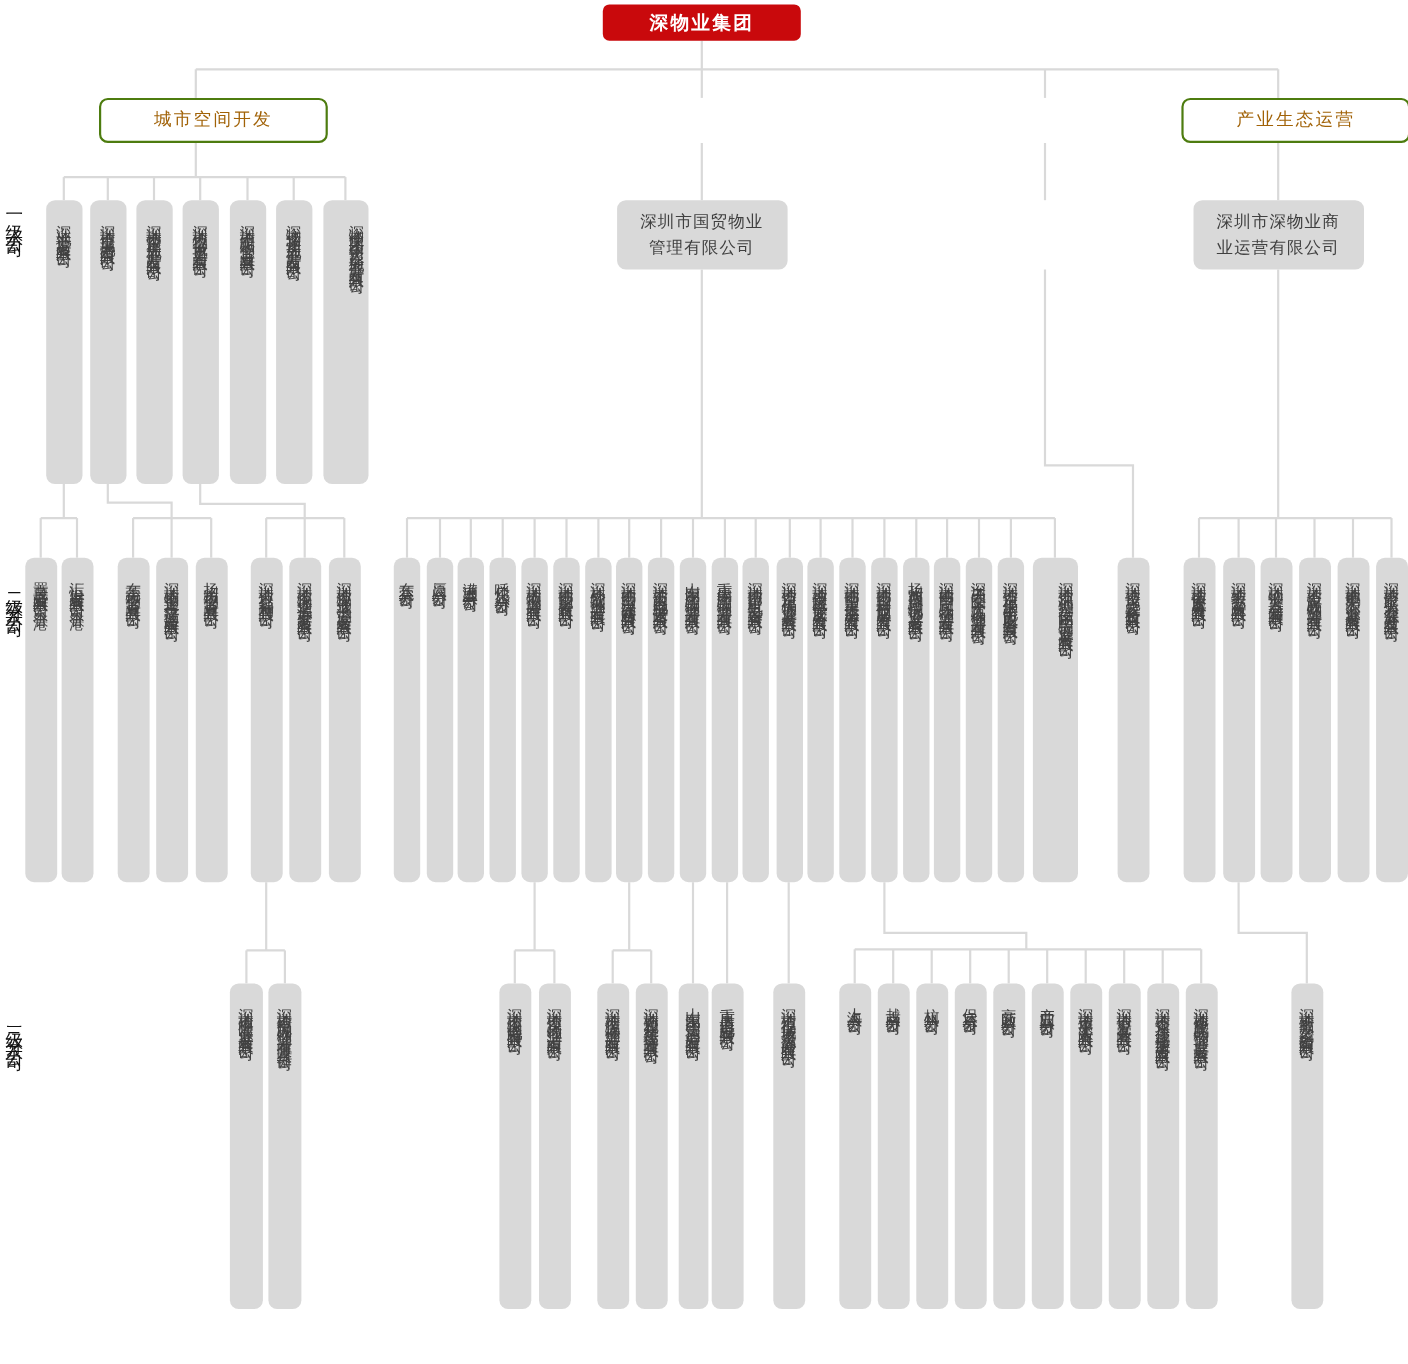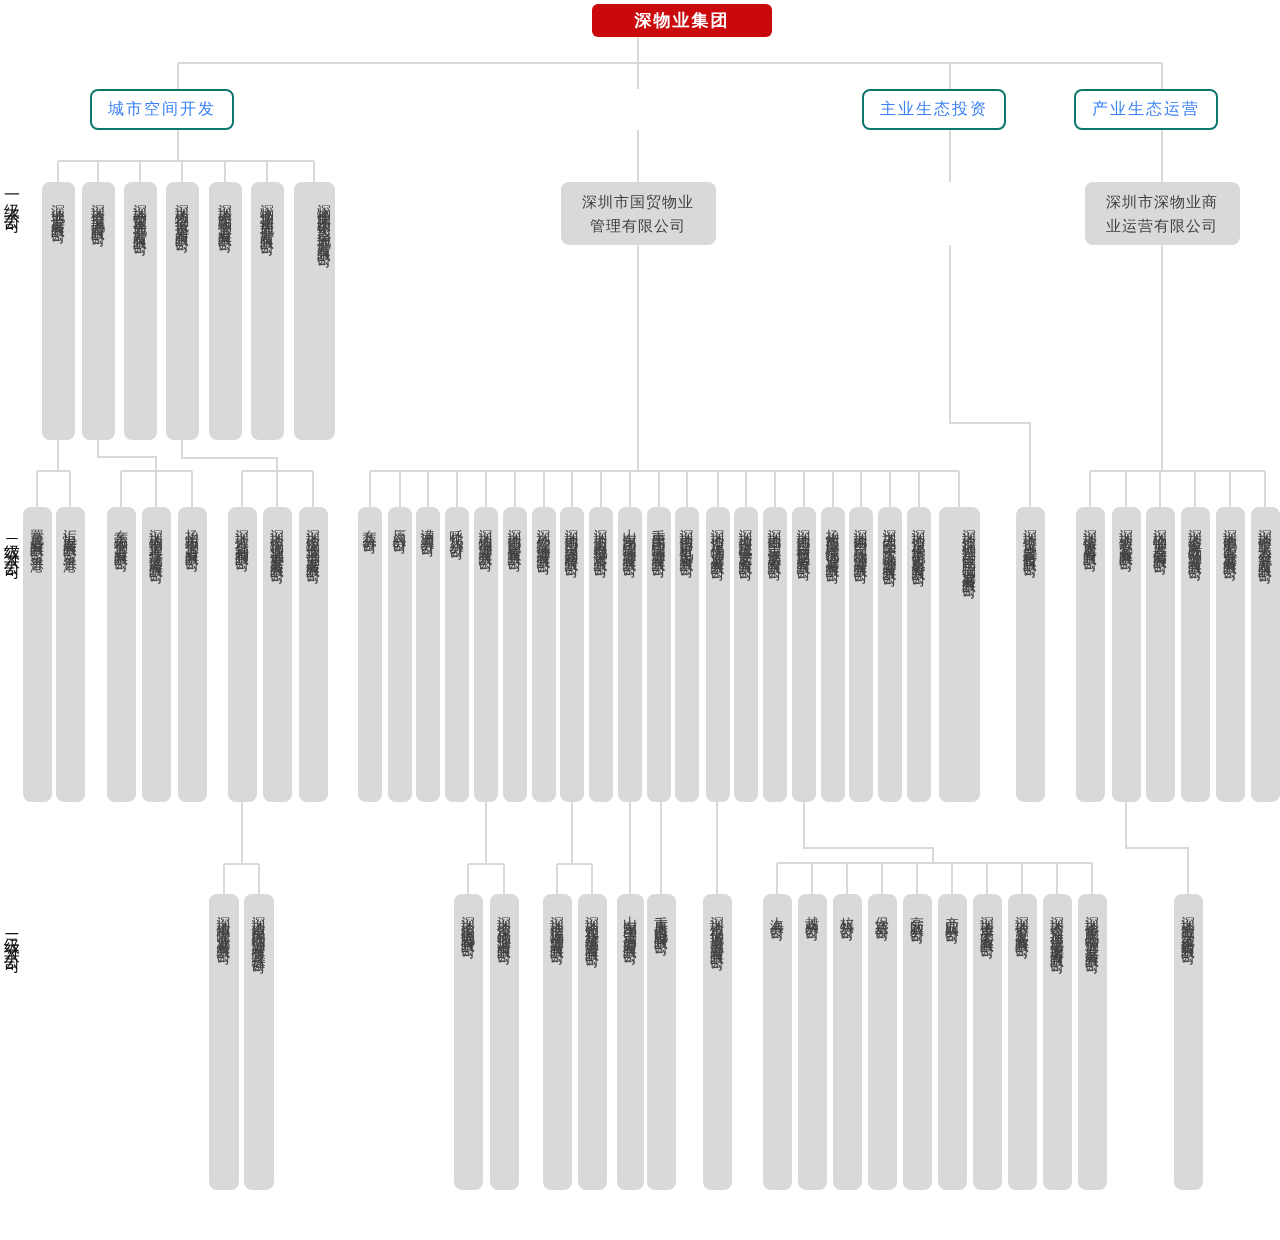--- a/index.html
+++ b/index.html
@@ -6,26 +6,26 @@
   #chart{
     position:relative;width:1280px;height:1240px;background:#ffffff;
     font-family:"Liberation Sans","DejaVu Sans",sans-serif;overflow:hidden;
   }
   #edges{position:absolute;left:0;top:0;width:1280px;height:1240px;}
   .layer{position:absolute;left:0;top:0;width:1280px;height:1240px;}
   .root{
     position:absolute;left:548px;top:4px;width:180px;height:33px;
     background:#c9090c;color:#ffffff;font-size:17px;font-weight:bold;
     letter-spacing:2px;border-radius:6px;
-    display:flex;align-items:center;justify-content:center;margin-left:44px;
+    display:flex;align-items:center;justify-content:center;
   }
   .branch{
-    position:absolute;top:89px;width:144px;height:41px;box-sizing:border-box;
-    background:#ffffff;border:2px solid #0f766e;border-radius:8px;
-    color:#3b82f6;font-size:16px;letter-spacing:2px;
+    position:absolute;top:89px;width:208px;height:41px;box-sizing:border-box;
+    background:#ffffff;border:2px solid #4d7c0f;border-radius:8px;
+    color:#a16207;font-size:16px;letter-spacing:2px;
     display:flex;align-items:center;justify-content:center;
   }
   .b1{left:90px}.b2{left:550px}.b3{left:862px}.b4{left:1074px}
   .card{
     position:absolute;top:182px;width:155px;height:63px;
     background:#d9d9d9;border-radius:8px;color:#404040;
     font-size:15px;line-height:1.55;letter-spacing:1px;white-space:pre-line;
     display:flex;align-items:center;justify-content:center;text-align:center;
   }
   .vnode{
@@ -134,21 +134,20 @@
       <polyline points="987,863 987,894" fill="none" stroke="#d9d9d9" stroke-width="2"></polyline>
       <polyline points="1022,863 1022,894" fill="none" stroke="#d9d9d9" stroke-width="2"></polyline>
       <polyline points="1057,863 1057,894" fill="none" stroke="#d9d9d9" stroke-width="2"></polyline>
       <polyline points="1092,863 1092,894" fill="none" stroke="#d9d9d9" stroke-width="2"></polyline>
       <polyline points="1126,802 1126,848 1188,848 1188,894" fill="none" stroke="#d9d9d9" stroke-width="2"></polyline>
     </svg>
 
   <div class="root">深物业集团</div>
 
   <div class="branch b1">城市空间开发</div>
-  <div class="branch b3">主业生态投资</div>
   <div class="branch b4">产业生态运营</div>
 
   <div class="rowlabel r1">一级子公司</div>
   <div class="rowlabel r2">二级分子公司</div>
   <div class="rowlabel r3">三级分子公司</div>
 
   <div id="nodes" class="layer">
       <div class="vnode" style="left: 41.5px; top: 182px; width: 33px; height: 258px; line-height: 33px;">深业地产发展有限公司</div>
       <div class="vnode" style="left: 81.5px; top: 182px; width: 33px; height: 258px; line-height: 33px;">深圳市皇城地产有限公司</div>
       <div class="vnode" style="left: 123.5px; top: 182px; width: 33px; height: 258px; line-height: 33px;">深圳市荣耀房地产开发有限公司</div>

